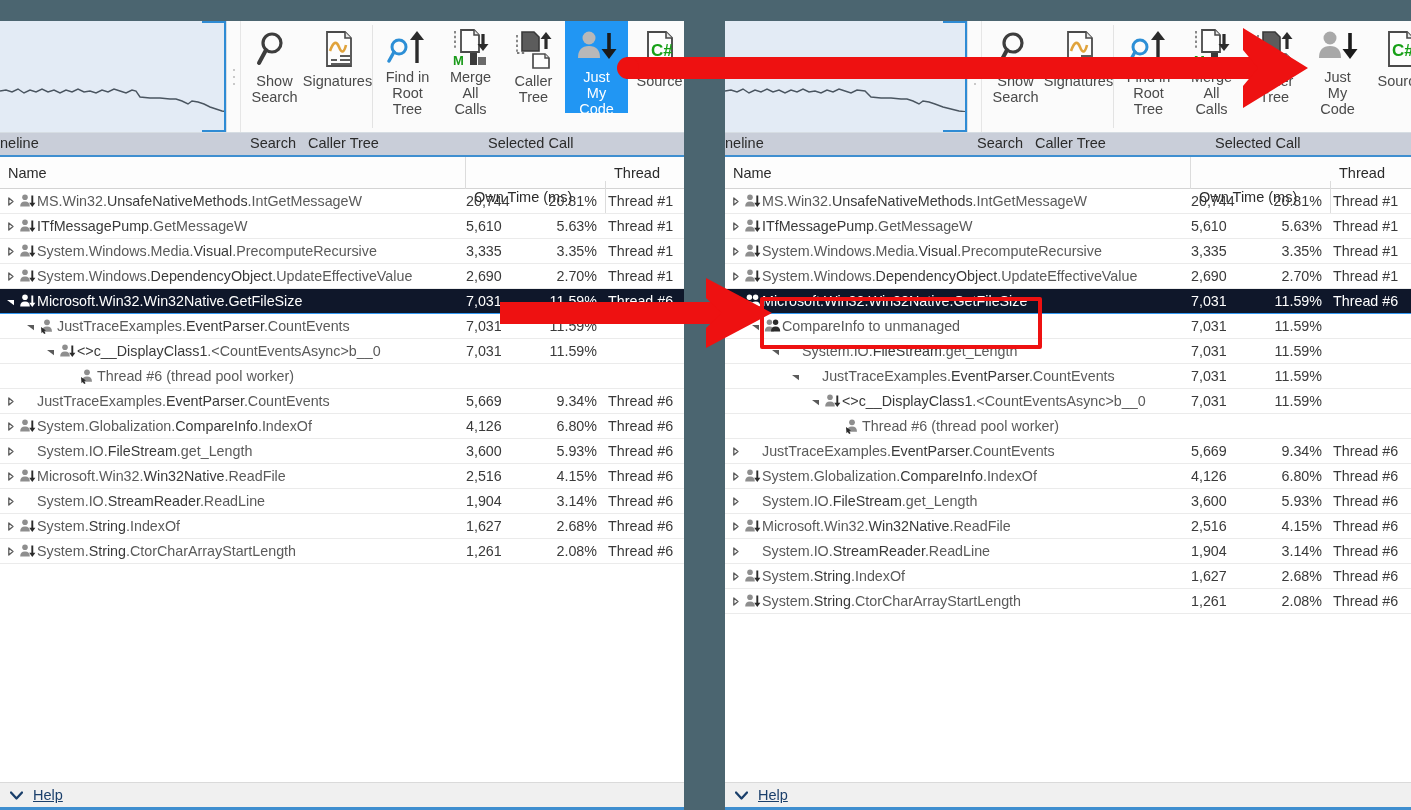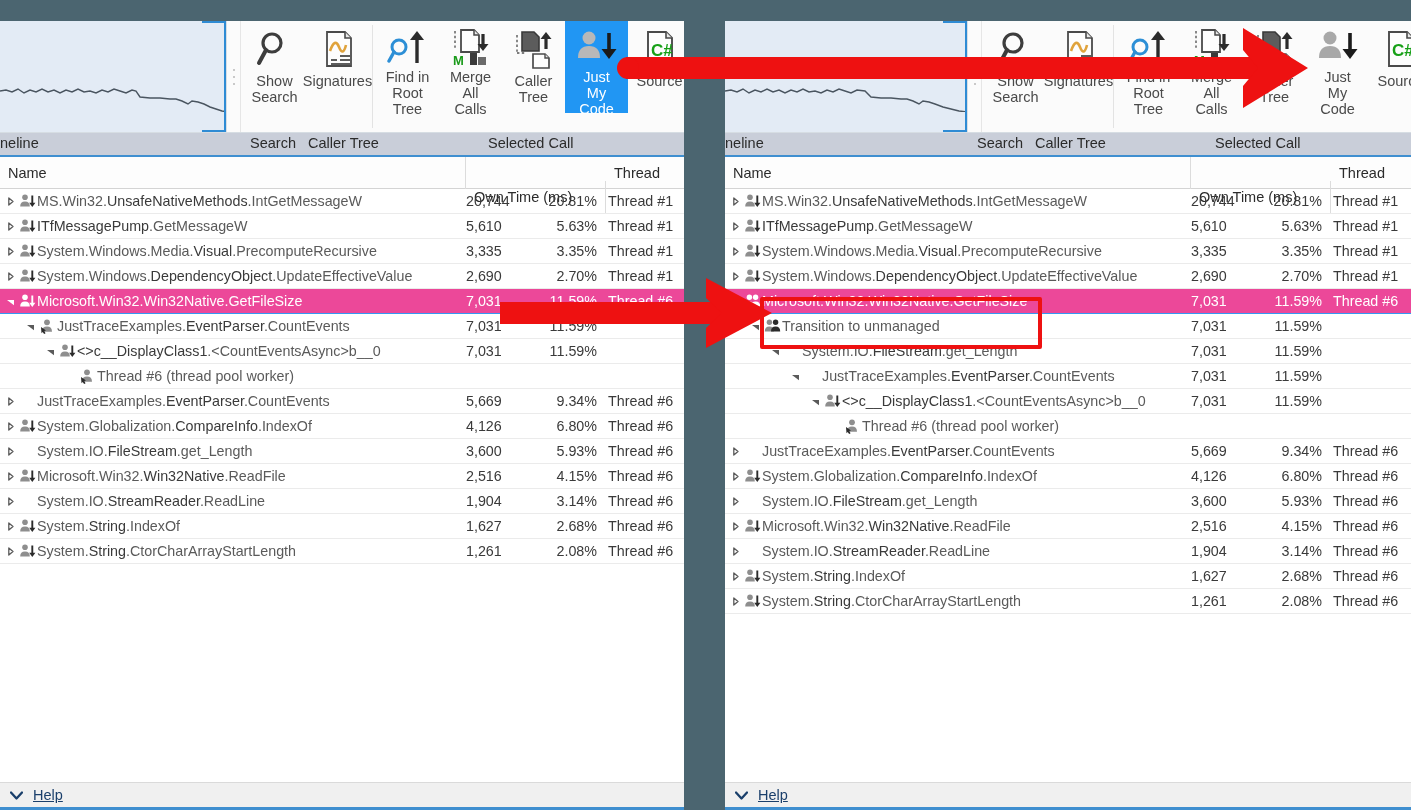--- a/index.html
+++ b/index.html
@@ -126,21 +126,21 @@
 
   .trow {
     display: flex;
     align-items: center;
     height: 25px;
     border-bottom: 1px solid #ebebeb;
     font-size: 14.3px;
     color: #3a3a3a;
     white-space: nowrap;
   }
-  .trow.sel { background: #ec4899; color: #ffffff; border-bottom-color: #3399f3; }
+  .trow.sel { background: #0f172a; color: #ffffff; border-bottom-color: #3399f3; }
 
   .c-name   { flex: 0 0 auto; display: flex; align-items: center; overflow: hidden; }
   .c-time   { flex: 0 0 auto; padding-right: 9px; }
   .c-pct    { flex: 0 0 auto; text-align: right; padding-right: 9px; }
   .c-thread { flex: 1 1 auto; padding-left: 2px; overflow: hidden; }
 
   .expander {
     flex: 0 0 14px;
     width: 14px; height: 25px;
     display: flex; align-items: center; justify-content: center;
@@ -899,21 +899,21 @@
                 </svg>
               </span>
               <span class="ico-cell">
                 <svg width="17" height="17" viewBox="0 0 17 17">
                   <circle cx="5.4" cy="4.3" r="2.7" fill="#8e8e8e"></circle>
                   <path d="M0.8 13.5 q0 -4.9 4.6 -4.9 q4.6 0 4.6 4.9 z" fill="#8e8e8e"></path>
                   <circle cx="11.6" cy="4.3" r="2.7" fill="#2b2b2b"></circle>
                   <path d="M7 13.5 q0 -4.9 4.6 -4.9 q4.6 0 4.6 4.9 z" fill="#2b2b2b"></path>
                 </svg>
               </span>
-              <span class="nm"><span class="dim">Transition to unmanaged</span></span>
+              <span class="nm"><span class="dim">CompareInfo to unmanaged</span></span>
             </div>
             <div class="c-time" style="width: 72px;">7,031</div>
             <div class="c-pct" style="width: 68px;">11.59%</div>
             <div class="c-thread"></div>
           </div>
           <div class="trow">
             <div class="c-name" style="width: 466px;">
               <span style="flex: 0 0 43px;"></span>
               <span class="expander">
                 <svg width="9" height="9" viewBox="0 0 9 9">

